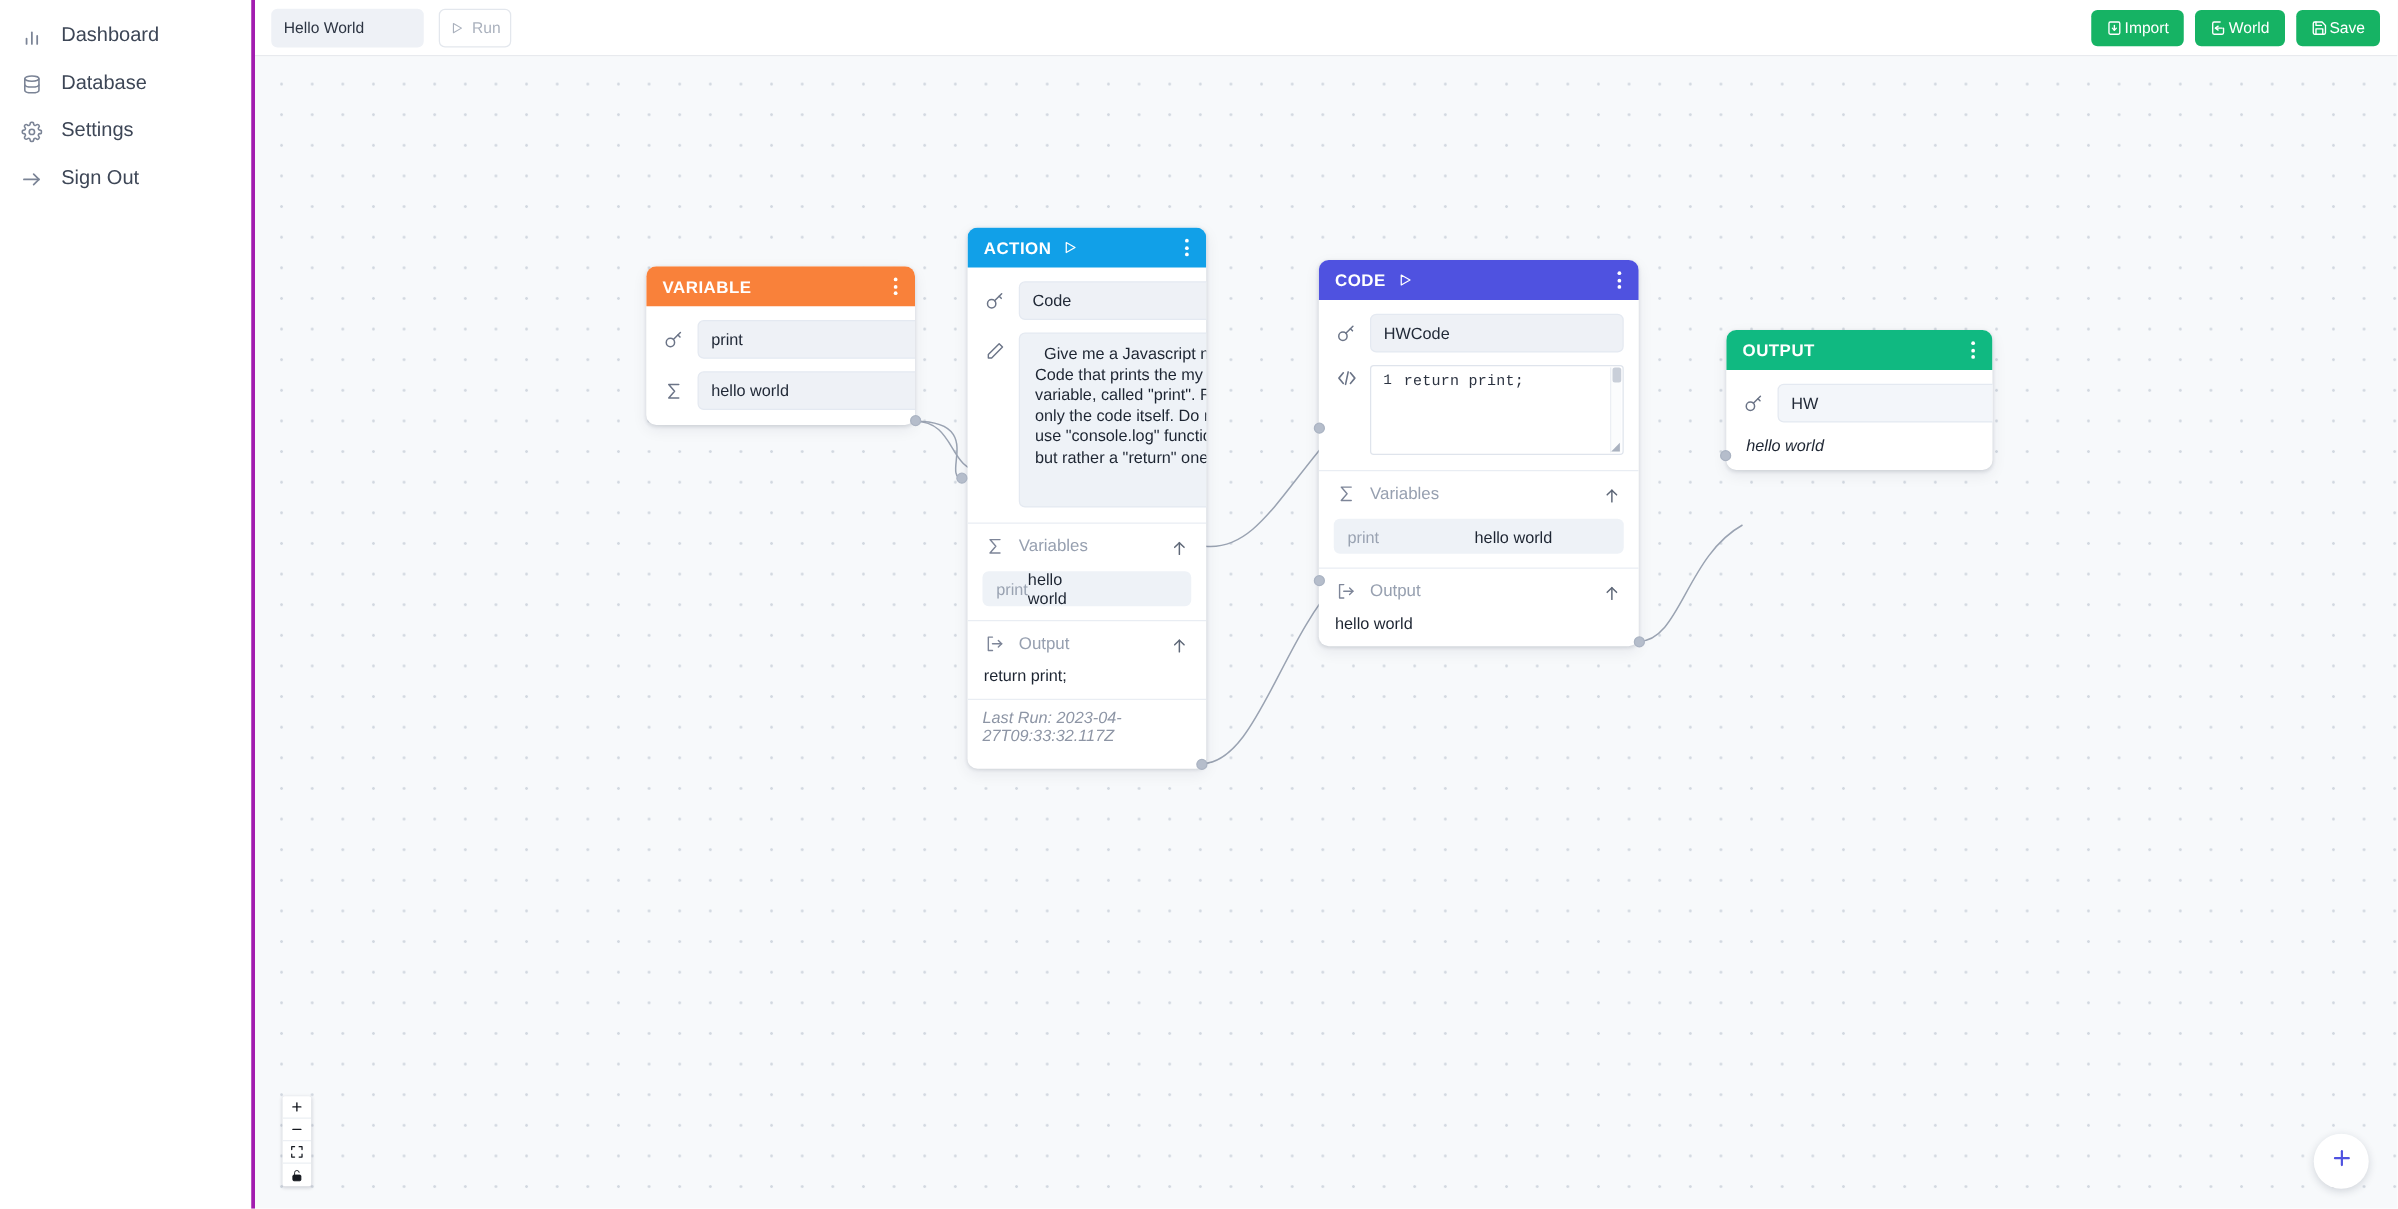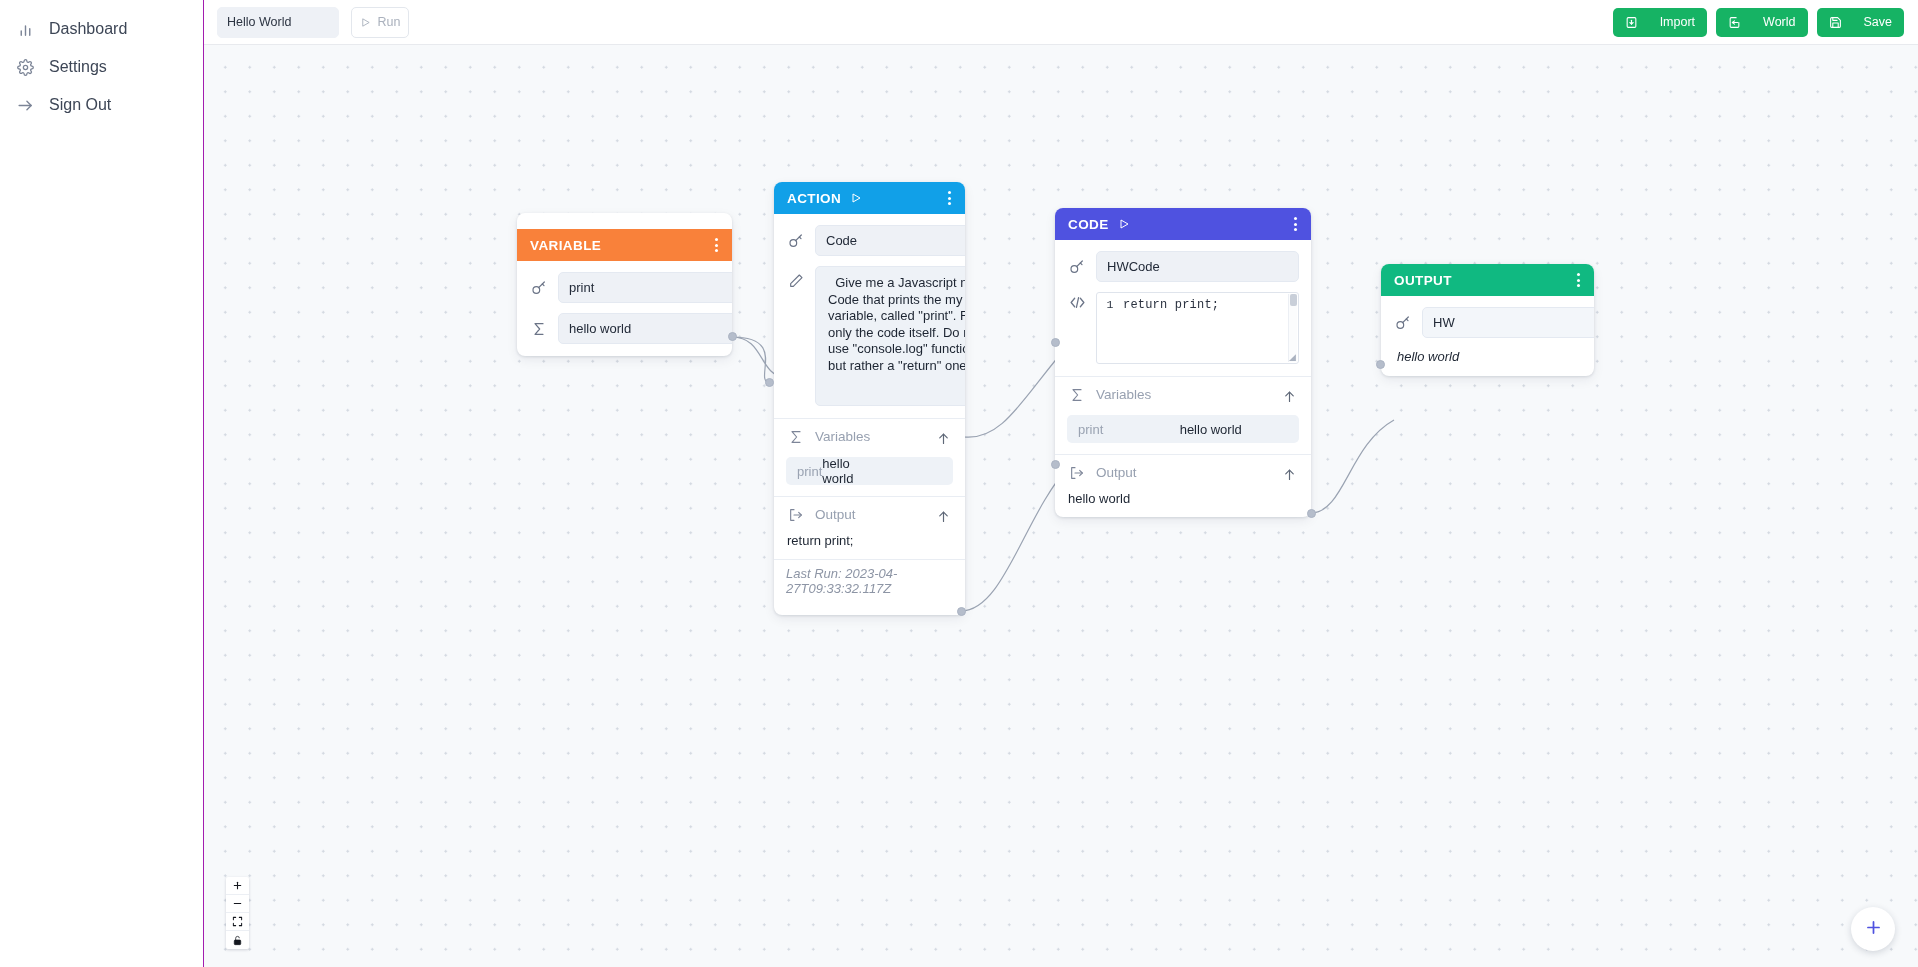--- a/index.html
+++ b/index.html
@@ -8,21 +8,21 @@
     font-family: "Liberation Sans", sans-serif;
     background: #ffffff;
     overflow: hidden;
   }
   .app { position: relative; width: 1918px; height: 967px; display: flex; }
 
   
   .sidebar {
     width: 204px; height: 967px;
     background: #ffffff;
-    border-right: 1px solid #a21caf;
+    border-right: 3px solid #a21caf;
     padding-top: 10px;
     flex: 0 0 204px;
     position: relative;
     z-index: 5;
   }
   .nav-item {
     display: flex; align-items: center; gap: 14px;
     height: 38px; padding: 0 0 0 16px;
     color: #3d4656; font-size: 16px;
     cursor: pointer;
@@ -62,21 +62,21 @@
     display: flex; align-items: center; justify-content: center; gap: 7px;
     font-size: 12.5px; color: #aab1bd;
     cursor: pointer;
   }
   .run-btn svg { display: block; }
   .topbar-spacer { flex: 1; }
   .green-btn {
     height: 29px; padding: 0 12px;
     background: #16b364; color: #fff;
     border: none; border-radius: 5px;
-    display: flex; align-items: center; gap: 22px;
+    display: flex; align-items: center; gap: 2px;
     font-size: 12.5px; cursor: pointer;
     margin-left: 9px;
     font-family: "Liberation Sans", sans-serif;
   }
   .green-btn svg { display: block; }
 
   
   .canvas {
     position: absolute; top: 45px; left: 0; right: 0; bottom: 0;
     background-color: #f7f9fb;
@@ -240,20 +240,30 @@
       <span class="nav-icon">
         <svg width="17" height="17" viewBox="0 0 24 24" fill="none" stroke="currentColor" stroke-width="2" stroke-linecap="round">
             <line x1="6" y1="20" x2="6" y2="14"></line>
             <line x1="12" y1="20" x2="12" y2="7"></line>
             <line x1="18" y1="20" x2="18" y2="11"></line>
           </svg>
       </span>
       <span class="nav-label">Dashboard</span>
     </div>
 
+    <div class="nav-item">
+      <span class="nav-icon">
+        <svg width="17" height="17" viewBox="0 0 24 24" fill="none" stroke="currentColor" stroke-width="1.8">
+            <ellipse cx="12" cy="5.5" rx="8" ry="3"></ellipse>
+            <path d="M4 5.5v13c0 1.7 3.6 3 8 3s8-1.3 8-3v-13"></path>
+            <path d="M4 12c0 1.7 3.6 3 8 3s8-1.3 8-3"></path>
+          </svg>
+      </span>
+      <span class="nav-label">Database</span>
+    </div>
 
     <div class="nav-item">
       <span class="nav-icon">
         <svg width="17" height="17" viewBox="0 0 24 24" fill="none" stroke="currentColor" stroke-width="1.8">
             <circle cx="12" cy="12" r="3"></circle>
             <path d="M19.4 15a1.7 1.7 0 00.33 1.87l.06.06a2 2 0 11-2.83 2.83l-.06-.06A1.7 1.7 0 0015 19.4a1.7 1.7 0 00-1 1.55V21a2 2 0 11-4 0v-.09A1.7 1.7 0 009 19.4a1.7 1.7 0 00-1.87.33l-.06.06a2 2 0 11-2.83-2.83l.06-.06A1.7 1.7 0 004.6 15a1.7 1.7 0 00-1.55-1H3a2 2 0 110-4h.09A1.7 1.7 0 004.6 9a1.7 1.7 0 00-.33-1.87l-.06-.06a2 2 0 112.83-2.83l.06.06A1.7 1.7 0 009 4.6a1.7 1.7 0 001-1.55V3a2 2 0 114 0v.09A1.7 1.7 0 0015 4.6a1.7 1.7 0 001.87-.33l.06-.06a2 2 0 112.83 2.83l-.06.06A1.7 1.7 0 0019.4 9v0a1.7 1.7 0 001.55 1H21a2 2 0 110 4h-.09a1.7 1.7 0 00-1.51 1z"></path>
           </svg>
       </span>
       <span class="nav-label">Settings</span>
     </div>
@@ -331,21 +341,21 @@
 
       <div class="handle" style="left:524px; top:287px;"></div>
       <div class="handle" style="left:561px; top:333px;"></div>
       <div class="handle" style="left:753px; top:562px;"></div>
       <div class="handle" style="left:847px; top:293px;"></div>
       <div class="handle" style="left:847px; top:415px;"></div>
       <div class="handle" style="left:1103px; top:464px;"></div>
       <div class="handle" style="left:1172px; top:315px;"></div>
 
       <div class="node" style="left:313px; top:168px; width:215px;">
-        <div class="node-header" style="background:#f9813a;margin-top:16px;">
+        <div class="node-header" style="background:#f9813a;">
           <span>VARIABLE</span>
           <span class="hdr-spacer"></span>
           <span class="kebab">
               <i></i>
               <i></i>
               <i></i>
             </span>
         </div>
         <div class="node-body">
           <div class="field-row">

